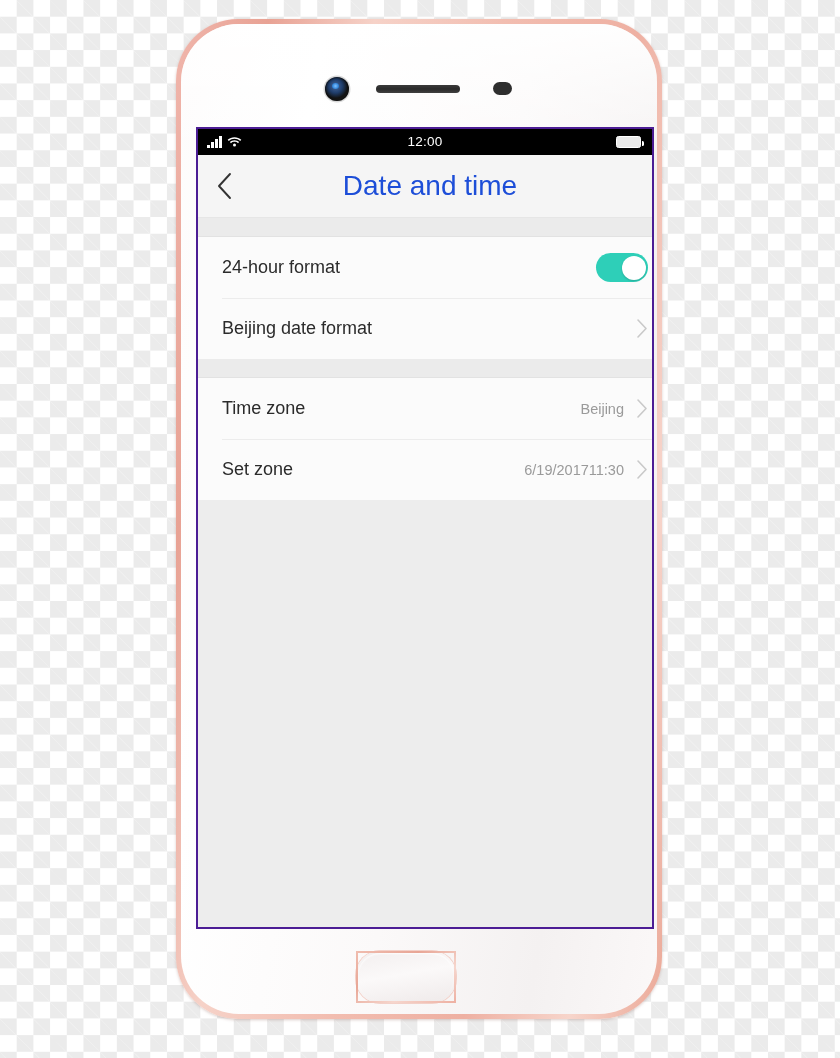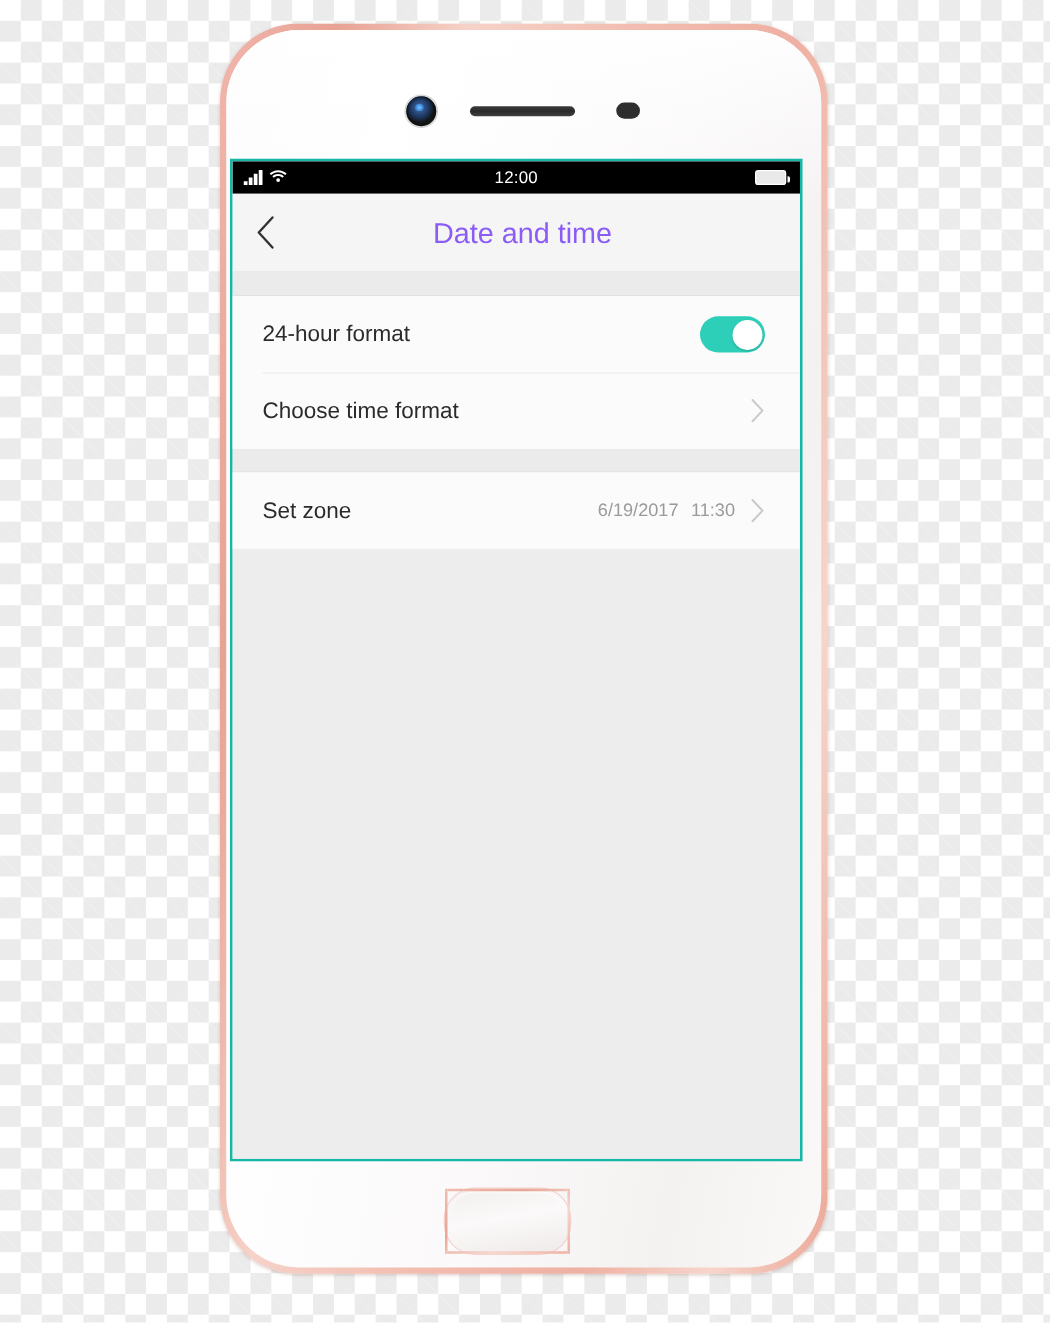--- a/index.html
+++ b/index.html
@@ -98,26 +98,26 @@
     border-radius: 24px;
     background: linear-gradient(170deg,#f3efef 0%, #fbf9f9 45%, #efeaea 100%);
     border: 2.5px solid;
     border-image: linear-gradient(150deg,#f0bcae,#e8a696,#f6d6cd,#eeb1a3) 1;
     box-shadow: 0 0 0 1px rgba(236,176,162,0.55), inset 0 1px 2px rgba(255,255,255,0.9);
   }
 
   
   #screen {
     position: absolute;
-    left: 8px;  
+    left: 20px;  
     top: 108px;  
     width: 454px;
     height: 798px;
     background: #ededed;
-    border: 2px solid #14b8a6;
+    border: 2px solid #4c1d95;
     overflow: hidden;
   }
 
   
   .statusbar {
     height: 26px;
     background: #000;
     position: relative;
     color: #fff;
   }
@@ -176,41 +176,41 @@
     left: 18px; top: 0;
     width: 44px; height: 62px;
     display: flex;
     align-items: center;
     justify-content: flex-start;
   }
   .title-text {
     height: 62px;
     line-height: 62px;
     text-align: center;
-    font-size: 23px;
-    color: #8b5cf6;
+    font-size: 28px;
+    color: #1d4ed8;
     font-weight: 400;
     padding-left: 10px;
   }
 
   
   .gap {
     height: 18px;
     background: #ebebeb;
     border-bottom: 1px solid #e2e2e2;
   }
 
   .group { background: #fbfbfb; }
 
   .row {
     position: relative;
     height: 61px;
     display: flex;
     align-items: center;
-    padding: 0 28px 0 24px;
+    padding: 0 4px 0 24px;
     background: #fbfbfb;
     box-sizing: border-box;
   }
   .row + .row::before {
     content: "";
     position: absolute;
     left: 24px; right: 0; top: 0;
     height: 1px;
     background: #ececec;
   }
@@ -219,21 +219,21 @@
     color: #2b2b2b;
     flex: 1;
     white-space: nowrap;
   }
   .row-value {
     font-size: 14.5px;
     color: #9a9a9a;
     margin-right: 12px;
     white-space: nowrap;
   }
-  .value-date { margin-right: 10px; }
+  .value-date { margin-right: 0; }
 
   
   .toggle {
     width: 52px; height: 29px;
     border-radius: 15px;
     position: relative;
     flex: none;
   }
   .toggle.on  { background: #2ecfb8; }
   .toggle.off { background: #c9c9c9; }
@@ -303,35 +303,44 @@
     <div class="group">
 
       <div class="row">
         <span class="row-label">24-hour format</span>
         <span class="toggle on">
           <span class="knob"></span>
         </span>
       </div>
 
       <div class="row">
-        <span class="row-label">Choose time format</span>
+        <span class="row-label">Beijing date format</span>
         <span class="chev">
           <svg width="12" height="21" viewBox="0 0 12 21">
             <path d="M2 2 L10 10.5 L2 19" fill="none" stroke="#c9c9c9" stroke-width="1.6" stroke-linecap="round" stroke-linejoin="round"></path>
           </svg>
         </span>
       </div>
 
     </div>
 
     <div class="gap"></div>
 
     <div class="group">
 
 
+      <div class="row">
+        <span class="row-label">Time zone</span>
+        <span class="row-value">Beijing</span>
+        <span class="chev">
+          <svg width="12" height="21" viewBox="0 0 12 21">
+            <path d="M2 2 L10 10.5 L2 19" fill="none" stroke="#c9c9c9" stroke-width="1.6" stroke-linecap="round" stroke-linejoin="round"></path>
+          </svg>
+        </span>
+      </div>
 
       <div class="row">
         <span class="row-label">Set zone</span>
         <span class="row-value value-date">6/19/2017</span>
         <span class="row-value">11:30</span>
         <span class="chev">
           <svg width="12" height="21" viewBox="0 0 12 21">
             <path d="M2 2 L10 10.5 L2 19" fill="none" stroke="#c9c9c9" stroke-width="1.6" stroke-linecap="round" stroke-linejoin="round"></path>
           </svg>
         </span>

